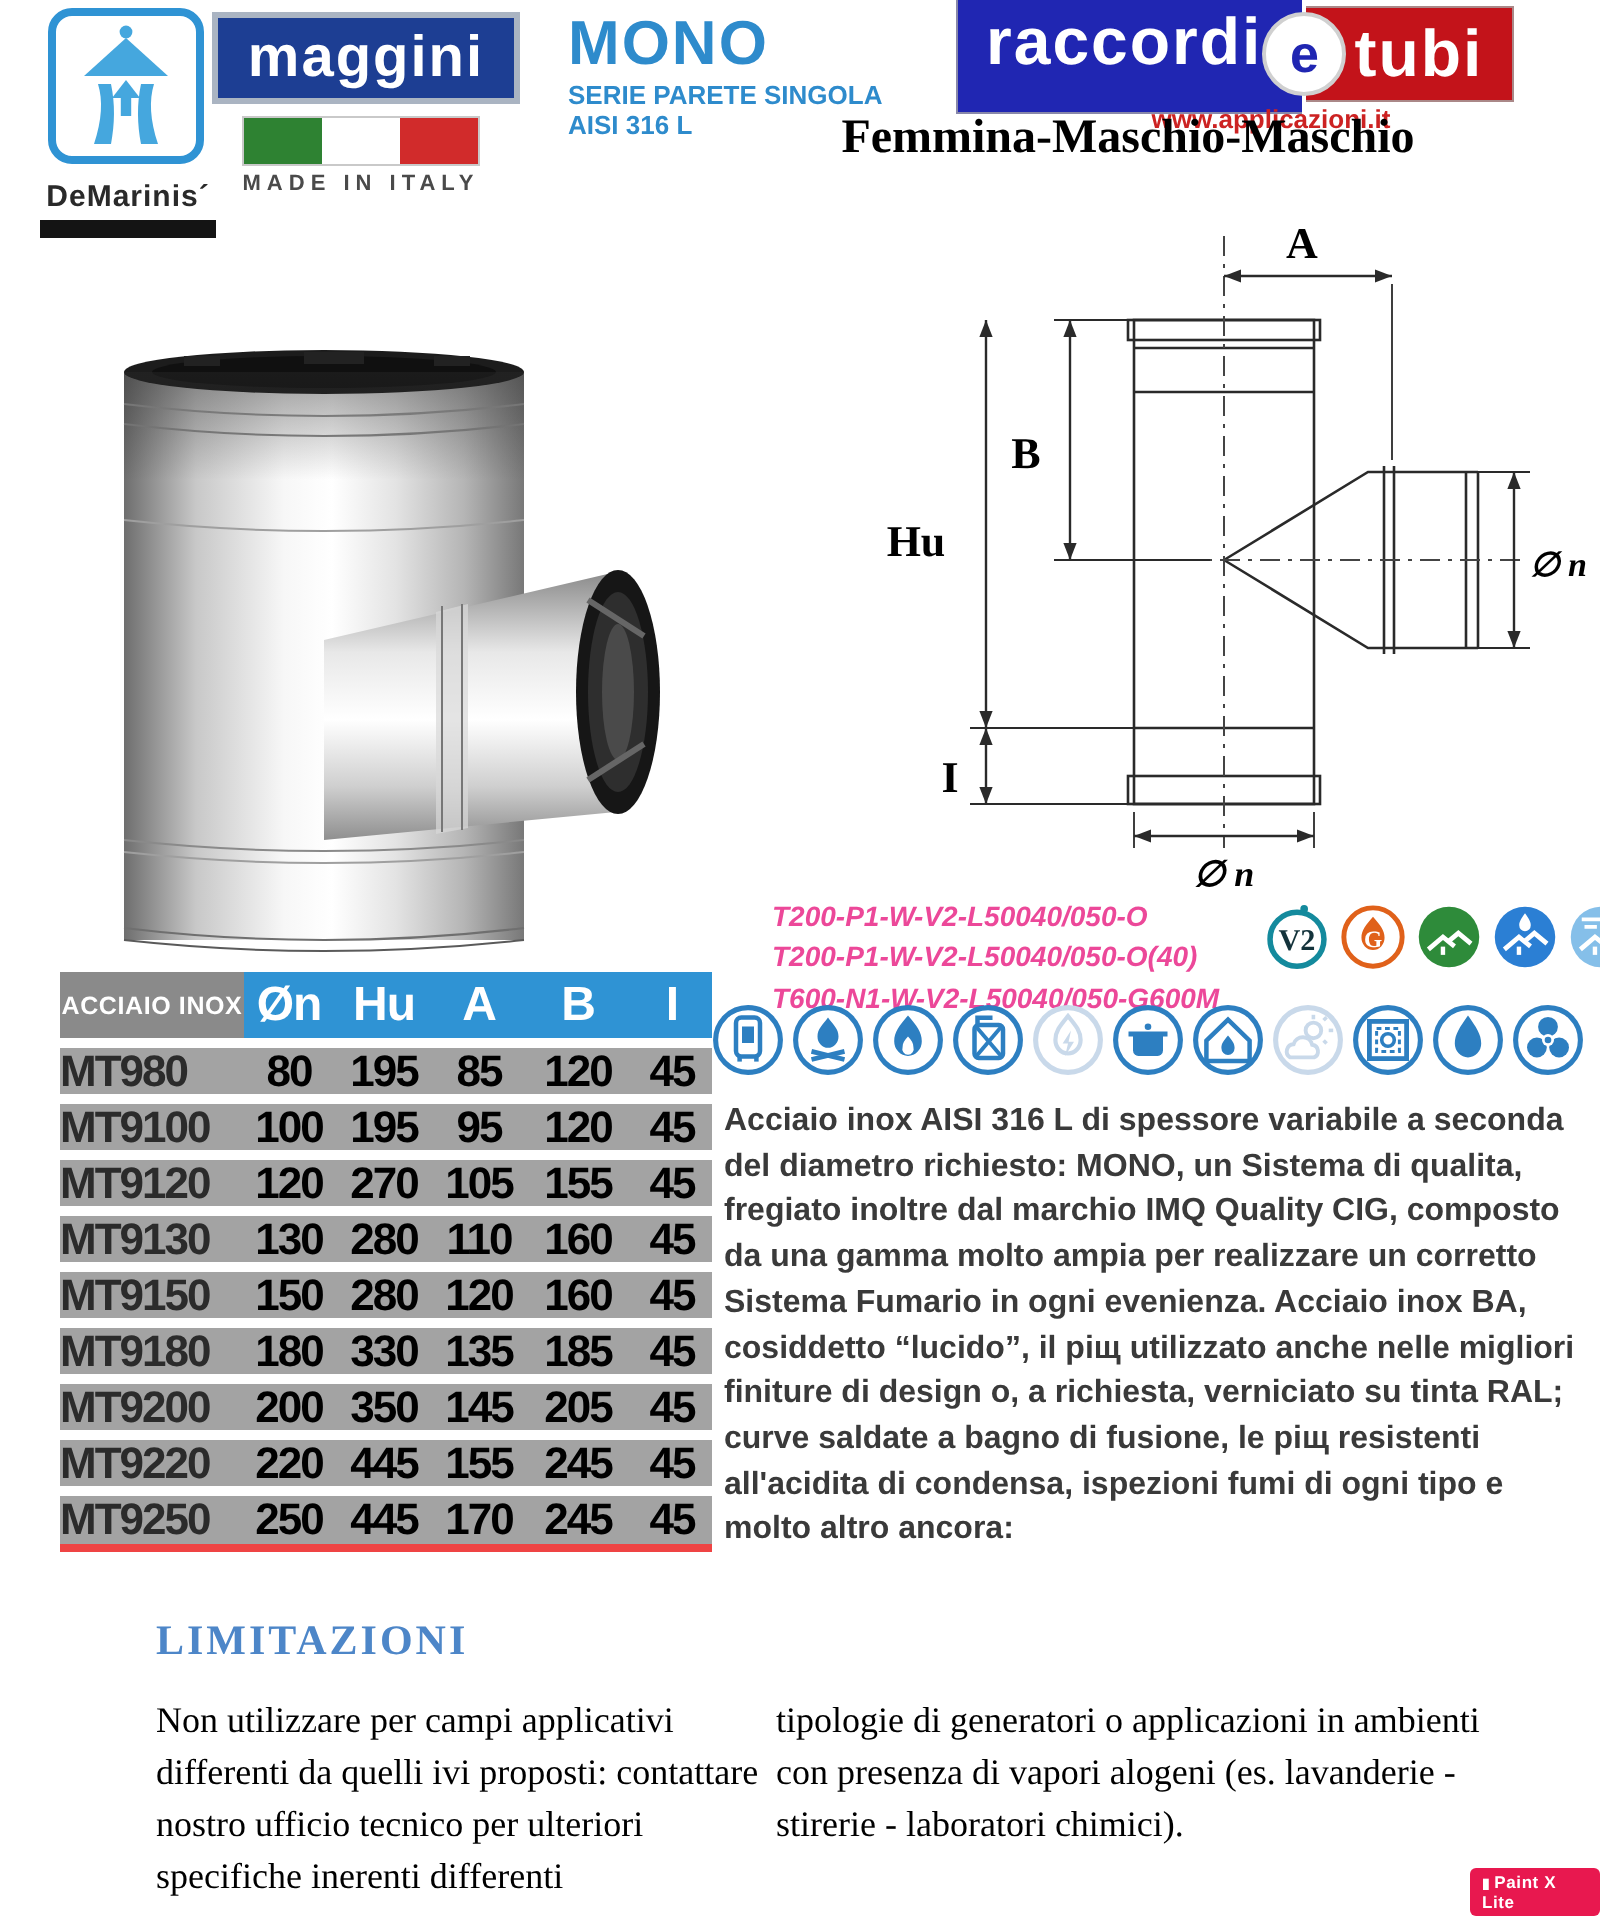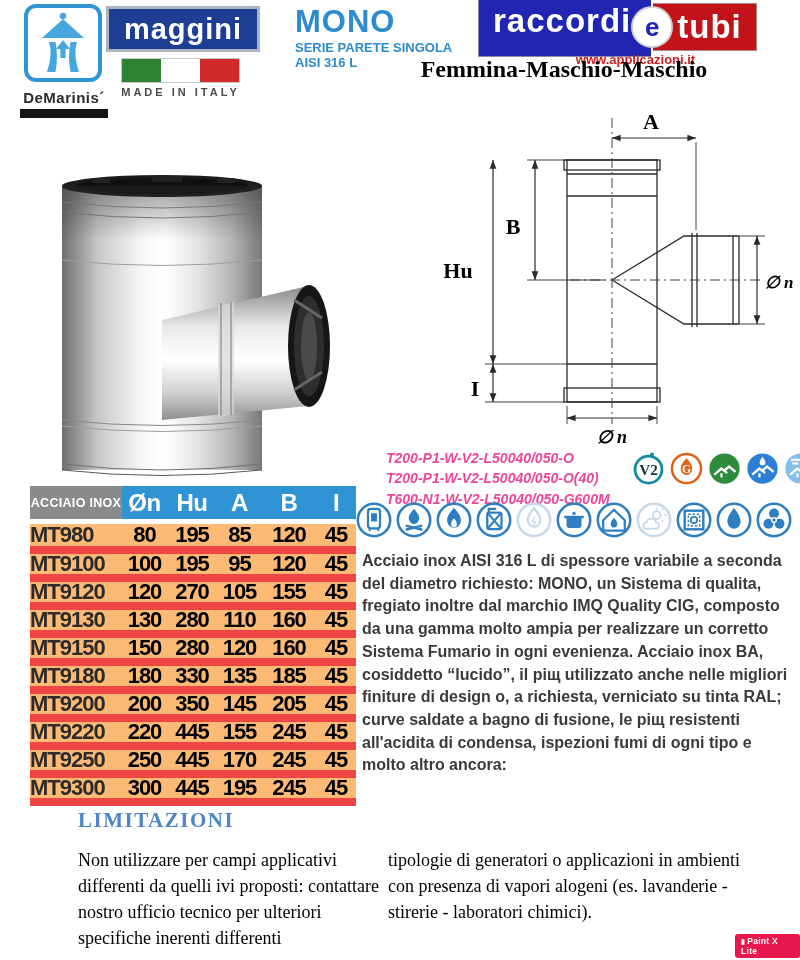--- a/index.html
+++ b/index.html
@@ -13,21 +13,21 @@
   .demarinis .dm-bar{height:9px;background:#141414;margin-top:3px;}
 
   .maggini-box{left:106px;top:6px;width:148px;height:40px;background:#1d3e93;border:3px solid #aab4c2;
       display:flex;align-items:center;justify-content:center;}
   .maggini-box span{color:#fff;font-weight:bold;font-size:29px;letter-spacing:1px;line-height:1;}
   .flag{left:121px;top:58px;display:flex;border:1px solid #c9c9c9;}
   .flag div{width:39px;height:23px;}
   .made{left:113px;top:86px;width:135px;text-align:center;font-size:11px;font-weight:bold;
       color:#4a4a4a;letter-spacing:3px;}
 
-  .mono{left:295px;top:6px;color:#2e8bcc;}
+  .mono{left:284px;top:6px;color:#2e8bcc;}
   .mono .mono-name{font-size:31px;font-weight:800;letter-spacing:1px;line-height:1;}
   .mono .mono-sub1{font-size:13px;font-weight:bold;margin-top:3px;}
   .mono .mono-sub2{font-size:13px;font-weight:bold;}
 
   .rt-logo{left:478px;top:4px;display:flex;align-items:center;height:46px;}
   .rt-blue{background:#2026b2;color:#fff;font-weight:800;font-size:33px;height:46px;
       display:flex;align-items:center;padding:0 20px 12px 14px;letter-spacing:1px;border:1px solid #8888aa;border-right:none;}
   .rt-e{width:38px;height:38px;border-radius:50%;background:#fff;border:2px solid #d0d0d0;color:#2026b2;
       font-weight:800;font-size:26px;display:flex;align-items:center;justify-content:center;margin:0 -20px;z-index:2;}
   .rt-red{background:#c3131a;color:#fff;font-weight:800;font-size:33px;height:46px;
@@ -48,21 +48,21 @@
   .icon svg{width:100%;height:100%;display:block;}
 
   
   table.spec{left:30px;top:486px;width:326px;border-collapse:collapse;position:absolute;table-layout:fixed;}
   table.spec th,table.spec td{padding:0;}
   th.corner{background:#8a8a8a;color:#fff;font-size:12.5px;font-weight:bold;height:33px;letter-spacing:.3px;}
   th.colhead{background:#2f93d4;color:#fff;font-size:24px;font-weight:bold;letter-spacing:-.5px;}
   td.code{font-size:22px;font-weight:bold;color:#2b2b2b;text-align:left;padding-left:3px;letter-spacing:-1px;}
   td.val{font-size:22px;font-weight:bold;color:#000;text-align:center;letter-spacing:-1px;}
   tr.datarow{height:28px;}
-  tr.datarow td{background:#fdba74;border-top:5px solid #fff;border-bottom:8px solid #ef4444;line-height:17px;}
+  tr.datarow td{background:#a3a3a3;border-top:5px solid #fff;border-bottom:4px solid #ef4444;line-height:17px;}
 
   
   .descr{left:362px;top:550px;width:434px;font-size:16px;font-weight:bold;color:#3a3a3a;line-height:1.42;}
 
   
   .lim-head{left:78px;top:808px;font-family:"Liberation Serif",serif;font-weight:bold;font-size:21px;
       color:#4d86c8;letter-spacing:1.5px;}
   .lim-col{font-family:"Liberation Serif",serif;font-size:18px;color:#000000;line-height:1.45;}
   .lim-1{left:78px;top:847px;width:315px;}
   .lim-2{left:388px;top:847px;width:360px;}
@@ -464,28 +464,20 @@
         <td class="val">45</td>
       </tr>
       <tr class="datarow">
         <td class="code">MT9250</td>
         <td class="val">250</td>
         <td class="val">445</td>
         <td class="val">170</td>
         <td class="val">245</td>
         <td class="val">45</td>
       </tr>
-      <tr class="datarow">
-        <td class="code">MT9300</td>
-        <td class="val">300</td>
-        <td class="val">445</td>
-        <td class="val">195</td>
-        <td class="val">245</td>
-        <td class="val">45</td>
-      </tr>
     </tbody>
 </table>
 
 <div class="abs descr">Acciaio inox AISI 316 L di spessore variabile a seconda del diametro richiesto: MONO, un Sistema di qualita, fregiato inoltre dal marchio IMQ Quality CIG, composto da una gamma molto ampia per realizzare un corretto Sistema Fumario in ogni evenienza. Acciaio inox BA, cosiddetto “lucido”, il piщ utilizzato anche nelle migliori finiture di design o, a richiesta, verniciato su tinta RAL; curve saldate a bagno di fusione, le piщ resistenti all'acidita di condensa, ispezioni fumi di ogni tipo e molto altro ancora:</div>
 
 <div class="abs lim-head">LIMITAZIONI</div>
 <div class="abs lim-col lim-1">Non utilizzare per campi applicativi differenti da quelli ivi proposti: contattare nostro ufficio tecnico per ulteriori specifiche inerenti differenti</div>
 <div class="abs lim-col lim-2">tipologie di generatori o applicazioni in ambienti con presenza di vapori alogeni (es. lavanderie - stirerie - laboratori chimici).</div>
 
 <div class="abs wm">

